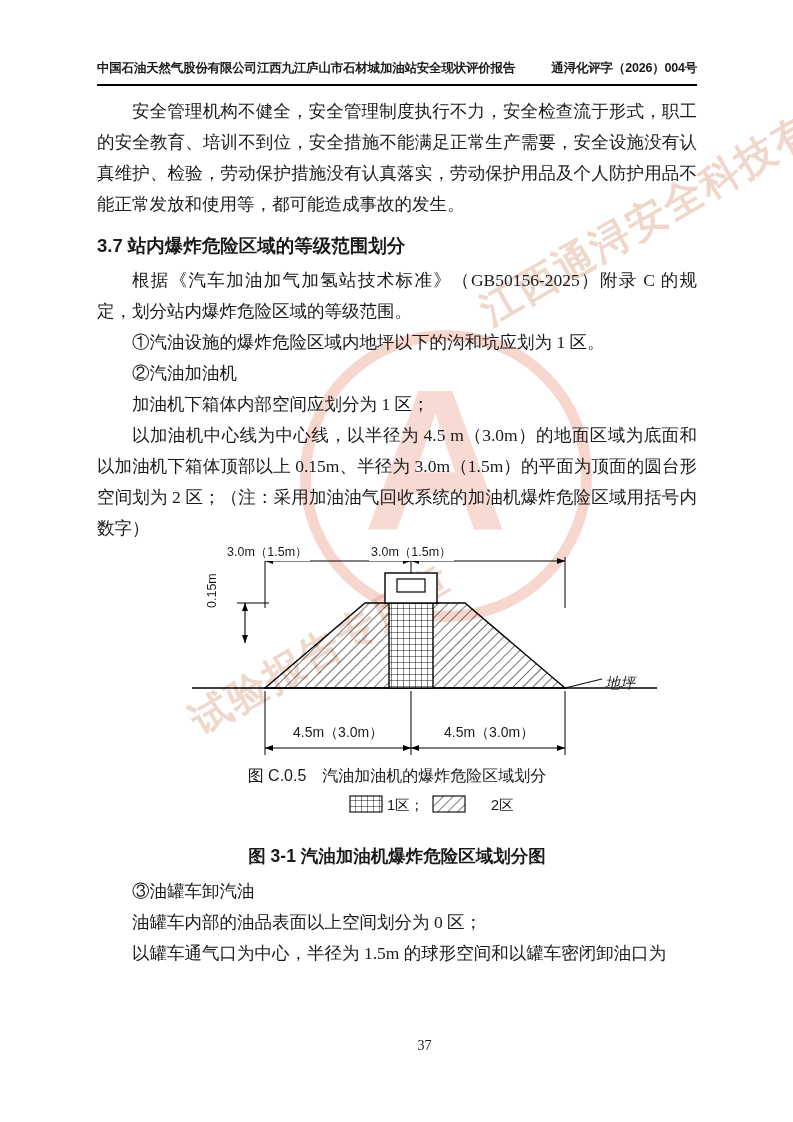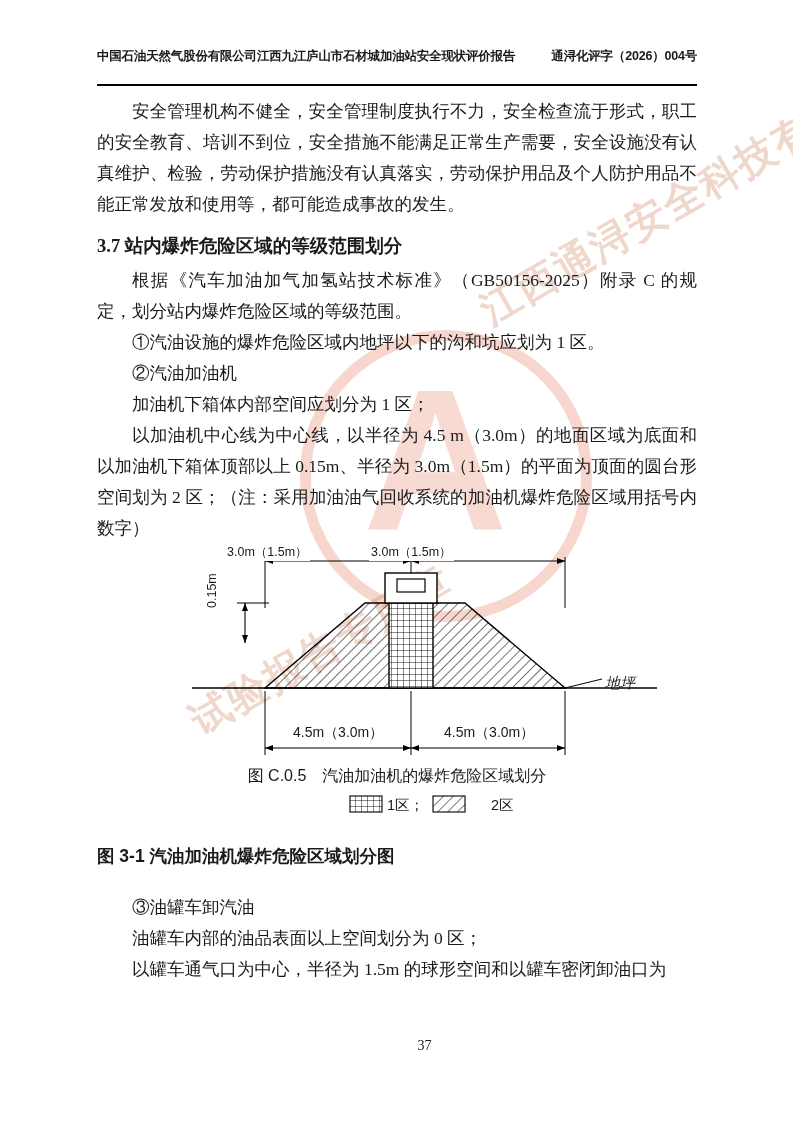--- a/index.html
+++ b/index.html
@@ -61,21 +61,21 @@
     font-size: 200px;
     line-height: 215px;
     font-weight: bold;
     color: rgba(226, 120, 90, 0.27);
     font-family: "Liberation Sans", sans-serif;
   }
 
   
   .header {
     position: absolute;
-    left: 97px; top: 48px;
+    left: 97px; top: 60px;
     width: 600px;
     display: flex;
     justify-content: space-between;
     align-items: flex-end;
     font-size: 12.5px;
     font-weight: bold;
     font-family: "Liberation Sans", sans-serif;
     letter-spacing: -0.2px;
   }
   .header-rule {
@@ -98,25 +98,26 @@
     font-size: 17.5px;
     line-height: 31px;
     text-align: justify;
     text-justify: inter-ideograph;
   }
   .indent { text-indent: 2em; }
   .sec-head {
     margin: 11px 0 4px 0;
     font-size: 18.5px;
     font-weight: bold;
-    font-family: Liberation Serif, serif;
+    font-family: Liberation Sans, sans-serif;
     line-height: 30px;
   }
   .fig-caption {
     margin-top: 6px;
+    text-align: center;
     font-size: 17.5px;
     font-weight: bold;
     font-family: "Liberation Sans", sans-serif;
   }
 
   
   .figure-wrap {
     position: relative;
     width: 600px;
     height: 290px;
@@ -227,20 +228,20 @@
       <div style="position:absolute; left:344px; top:176px; font-size:14px; font-family:'Liberation Sans',sans-serif; background:#fff; padding:0 3px;">4.5m（3.0m）</div>
 
       <div style="position:absolute; left:0; top:218px; width:600px; text-align:center; font-size:16px; font-family:'Liberation Sans',sans-serif;">图 C.0.5　汽油加油机的爆炸危险区域划分</div>
 
       <div style="position:absolute; left:290px; top:248px; font-size:14.5px; font-family:'Liberation Sans',sans-serif;">1区；</div>
       <div style="position:absolute; left:373px; top:248px; font-size:14.5px; font-family:'Liberation Sans',sans-serif;margin-left:21px;">2区</div>
     </div>
 
     <div class="fig-caption">图 3-1 汽油加油机爆炸危险区域划分图</div>
 
-    <p class="indent" style="margin-top:24px;">③油罐车卸汽油</p>
+    <p class="indent" style="margin-top:8px;">③油罐车卸汽油</p>
     <p class="indent">油罐车内部的油品表面以上空间划分为 0 区；</p>
     <p class="indent">以罐车通气口为中心，半径为 1.5m 的球形空间和以罐车密闭卸油口为</p>
 
   </div>
 
   <div class="page-number">37</div>
 </div>
 
 </body></html>

